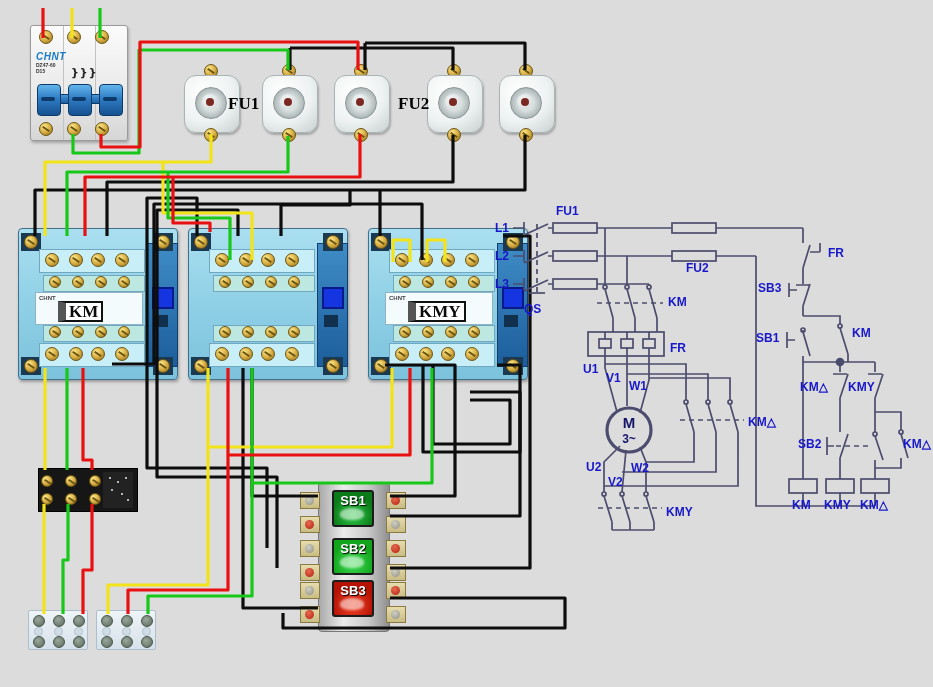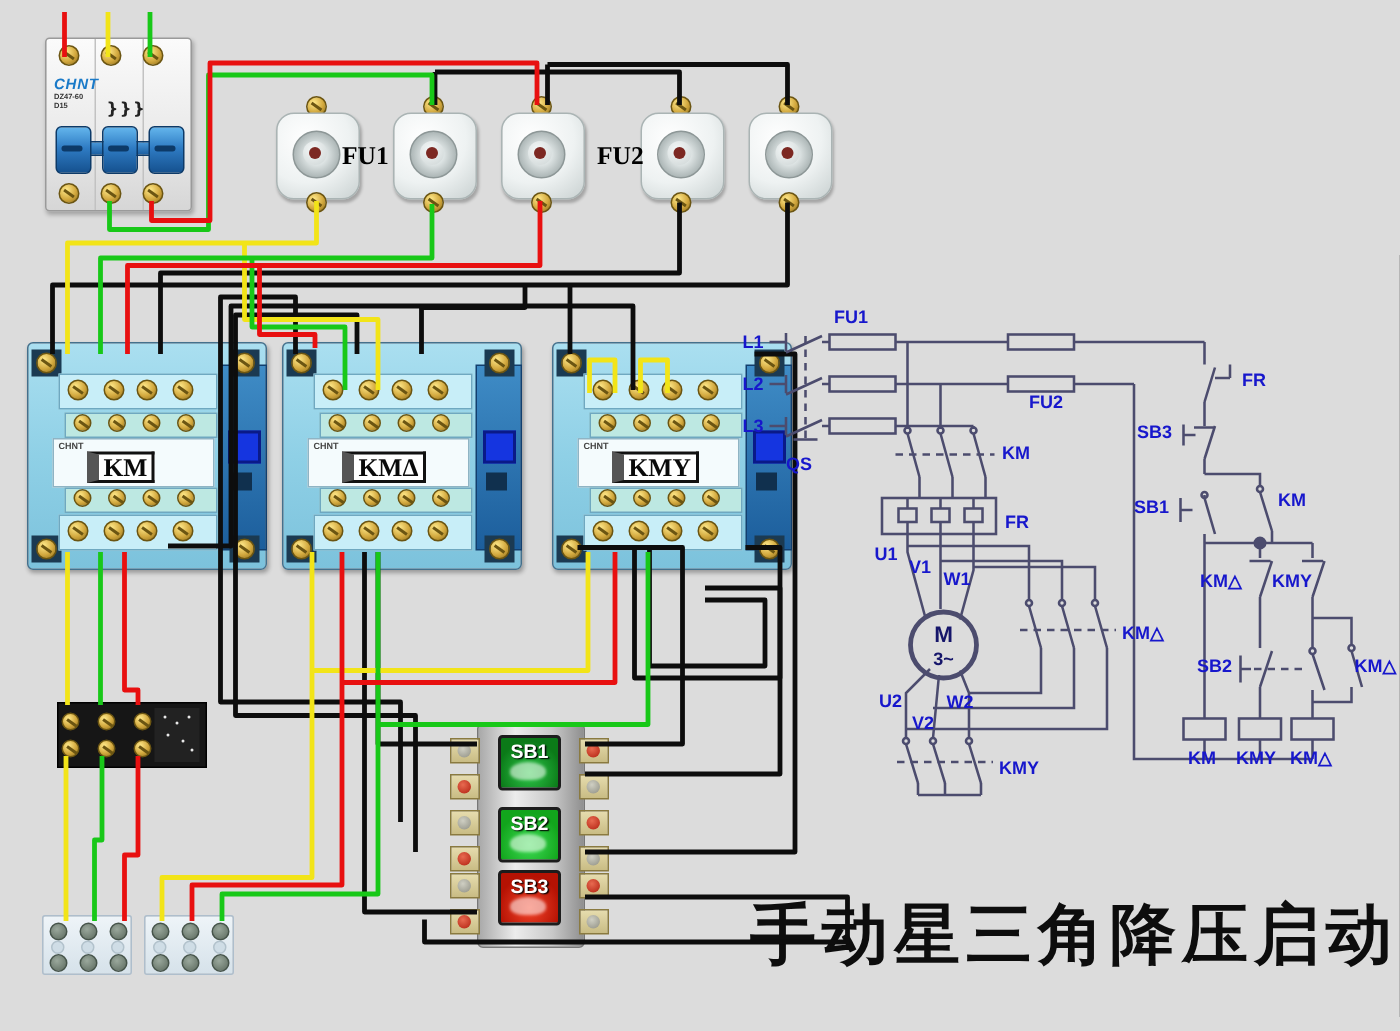--- a/index.html
+++ b/index.html
@@ -194,24 +194,20 @@
     <div class="strip s-top"></div>
     <div class="gold" style="left:26px;top:24px"></div>
       <div class="gold" style="left:50px;top:24px"></div>
       <div class="gold" style="left:72px;top:24px"></div>
       <div class="gold" style="left:96px;top:24px"></div>
     <div class="strip s-2"></div>
     <div class="gold g2" style="left:30px;top:47px"></div>
       <div class="gold g2" style="left:53px;top:47px"></div>
       <div class="gold g2" style="left:76px;top:47px"></div>
       <div class="gold g2" style="left:99px;top:47px"></div>
-    <div class="label">
-        <span class="chnt">CHNT</span>
-        <span class="tag">KMΔ</span>
-      </div>
     <div class="strip s-3"></div>
     <div class="gold g2" style="left:30px;top:97px"></div>
       <div class="gold g2" style="left:53px;top:97px"></div>
       <div class="gold g2" style="left:76px;top:97px"></div>
       <div class="gold g2" style="left:99px;top:97px"></div>
     <div class="strip s-bot"></div>
     <div class="gold" style="left:26px;top:118px"></div>
       <div class="gold" style="left:50px;top:118px"></div>
       <div class="gold" style="left:72px;top:118px"></div>
       <div class="gold" style="left:96px;top:118px"></div>
@@ -344,21 +340,20 @@
       </div>
     <div class="term" style="left:86px;top:124px">
         <i class="scr-gry"></i>
       </div>
     <div class="pbtn" style="top:98px;background:radial-gradient(circle at 50% 70%,#f4452a,#b51203 70%)">
       <div class="lbl">SB3</div>
         <div class="cap"></div>
     </div>
   </div>
 
-  <div class="abs title">手动星三角降压启动</div>
 
   <svg width="933" height="687" viewBox="0 0 933 687">
     <g fill="none" stroke-width="3.2" stroke-linejoin="round">
       <g stroke="#0d0d0d">
         <path d="M290,48 V70"></path>
           <path d="M290,48 H453 V70"></path>
         <path d="M365,43 V70"></path>
           <path d="M365,43 H525 V70"></path>
         <path d="M453,135 V182 H107 V236"></path>
         <path d="M525,135 V190 H35 V236"></path>

